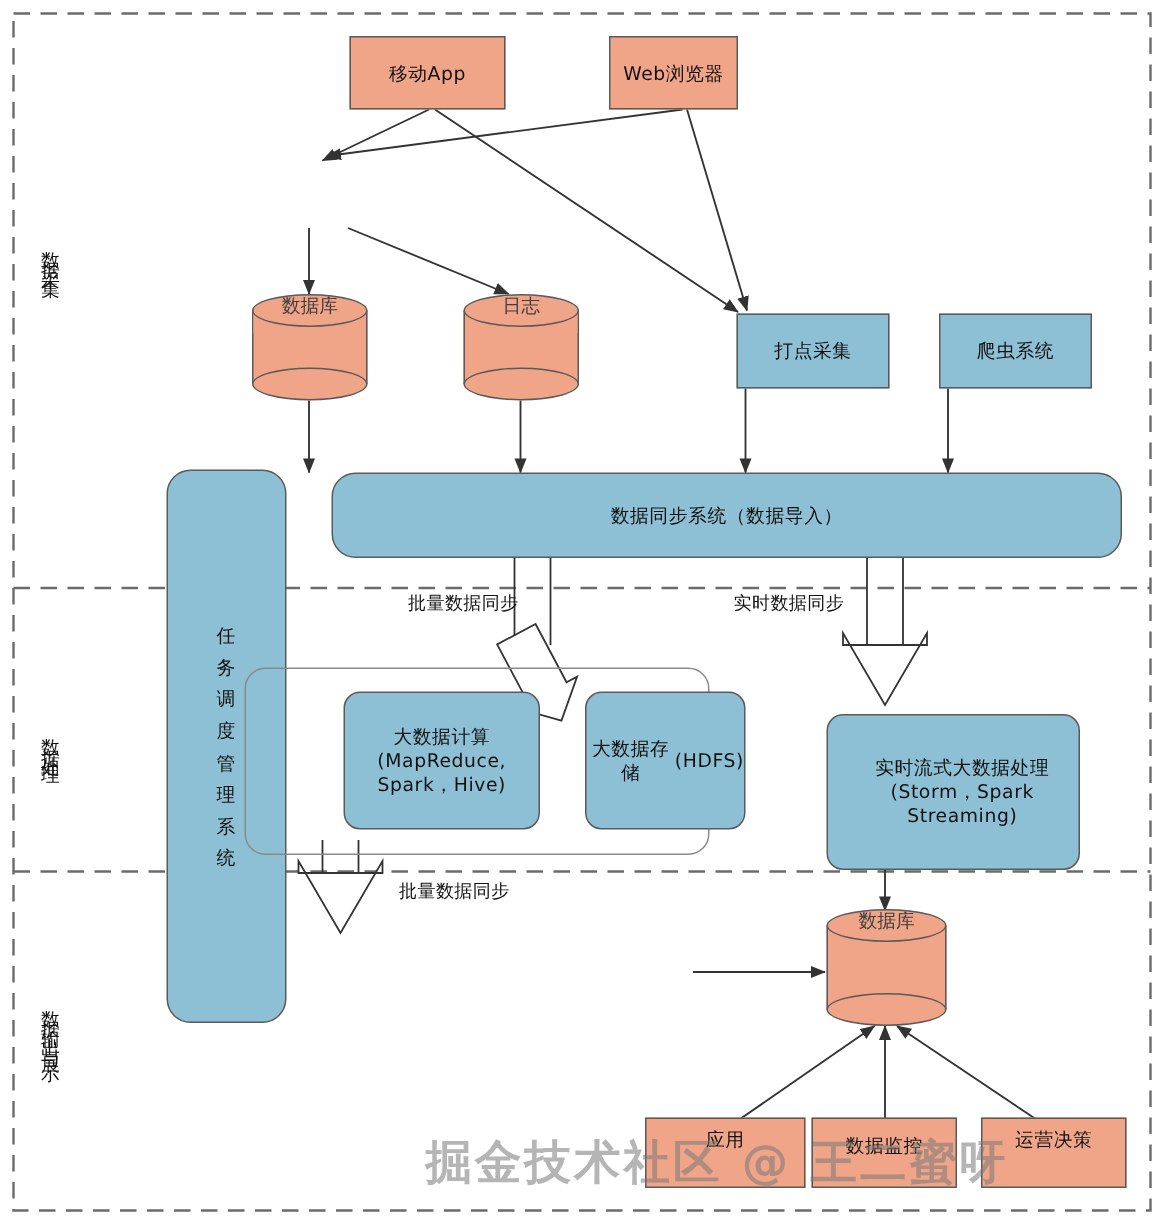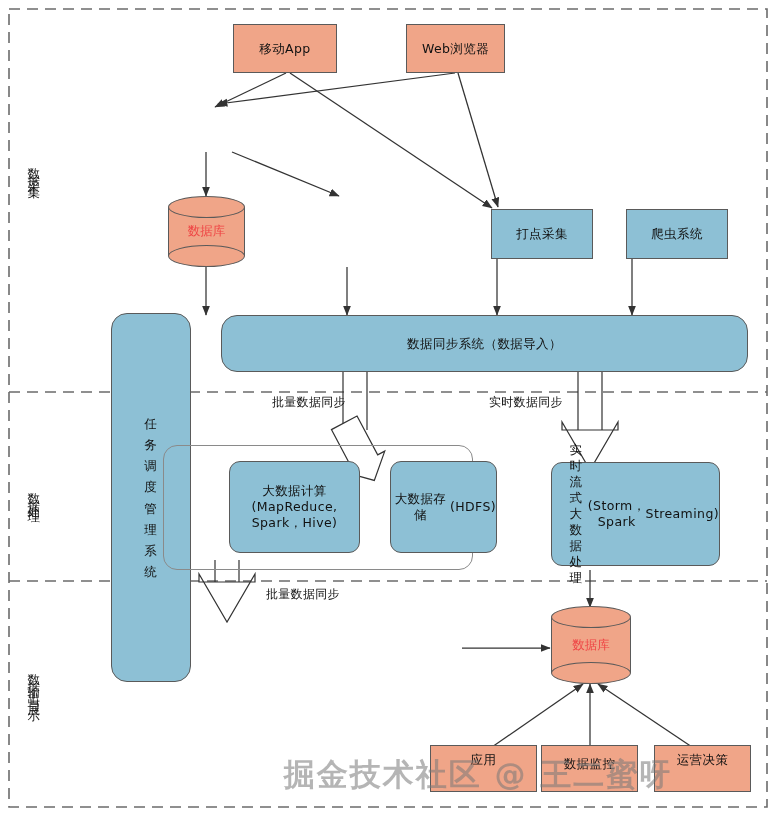--- a/index.html
+++ b/index.html
@@ -19,22 +19,22 @@
 
   
   .cyl{position:absolute;box-sizing:border-box;}
   .cyl .body{position:absolute;left:0;right:0;top:11px;bottom:11px;
              background:#f0a588;border-left:1.3px solid #5a5a5a;border-right:1.3px solid #5a5a5a;}
   .cyl .top{position:absolute;left:0;right:0;top:0;height:22px;background:#f0a588;
             border:1.3px solid #5a5a5a;border-radius:50%;box-sizing:border-box;}
   .cyl .bot{position:absolute;left:0;right:0;bottom:0;height:22px;background:#f0a588;
             border:1.3px solid #5a5a5a;border-radius:50%;box-sizing:border-box;}
   .cyl .cap{position:absolute;left:1px;right:1px;top:12px;height:14px;background:#f0a588;}
-  .cyl .lbl{position:absolute;left:0;right:0;top:0;bottom:0;display:flex;align-items:center;
-            justify-content:center;font-size:12.5px;color:#ef4444;z-index:3;}
+  .cyl .lbl{position:absolute;left:0;right:0;top:0;bottom:0;display:flex;align-items:flex-start;
+            justify-content:center;font-size:12.5px;color:#404040;z-index:3;}
   .vstack{position:absolute;display:flex;flex-direction:column;align-items:center;
           justify-content:center;font-size:12.5px;color:#111;letter-spacing:1px;}
   .vstack span{display:block;line-height:1.7;}
 
   .edgelabel{position:absolute;font-size:12px;color:#111;white-space:nowrap;letter-spacing:.3px;}
 
   .watermark{position:absolute;left:258px;top:752px;width:440px;height:46px;
              font-size:31px;color:rgba(120,120,120,.55);letter-spacing:2px;
              display:flex;align-items:center;justify-content:center;
              font-family:"DejaVu Sans","Liberation Sans",sans-serif;font-weight:600;}
@@ -101,35 +101,44 @@
     <span style="writing-mode:vertical-rl;text-orientation:upright;letter-spacing:6px;">数据处理</span>
   </div>
   <div class="vstack" style="left:16px;top:605px;width:36px;height:160px;">
     <span style="writing-mode:vertical-rl;text-orientation:upright;letter-spacing:6px;">数据输出与展示</span>
   </div>
 
   <div class="node rect orange" style="left:233px;top:24px;width:104px;height:49px;">
     <span>移动App</span>
   </div>
 
-  <div class="node rect orange" style="left:406px;top:24px;width:99px;height:49px;">
+  <div class="node rect orange" style="left:406px;top:24px;width:86px;height:49px;">
     <span>Web浏览器</span>
   </div>
 
 
   <div class="cyl" style="left:168px;top:196px;width:77px;height:71px;">
     <div class="body"></div>
     <div class="bot"></div>
     <div class="cap"></div>
     <div class="top"></div>
     <div class="lbl">
         <span>数据库</span>
       </div>
   </div>
 
+  <div class="cyl" style="left:309px;top:196px;width:77px;height:71px;">
+    <div class="body"></div>
+    <div class="bot"></div>
+    <div class="cap"></div>
+    <div class="top"></div>
+    <div class="lbl">
+        <span>日志</span>
+      </div>
+  </div>
 
   <div class="node rect blue" style="left:446px;top:209px;width:102px;height:50px;">
     <span>打点采集</span>
   </div>
 
   <div class="node rect blue" style="left:581px;top:209px;width:102px;height:50px;">
     <span>爬虫系统</span>
   </div>
 
   <div class="node blue round-lg" style="left:66px;top:313px;width:80px;height:369px;border:1.3px solid #5a5a5a;">
@@ -162,21 +171,21 @@
     <span>大数据计算</span>
     <span>(MapReduce,</span>
     <span>Spark，Hive)</span>
   </div>
 
   <div class="node blue round" style="left:345px;top:461px;width:107px;height:92px;border:1.3px solid #5a5a5a;flex-direction:row;">
     <span>大数据存储</span>
     <span>(HDFS)</span>
   </div>
 
-  <div class="node blue round" style="left:506px;top:462px;width:169px;height:104px;border:1.3px solid #5a5a5a;flex-direction:row;padding-left:12px;">
+  <div class="node blue round" style="left:506px;top:476px;width:169px;height:104px;border:1.3px solid #5a5a5a;flex-direction:column;padding-left:12px;">
     <span>实时流式大数据处理</span>
     <span>(Storm，Spark</span>
     <span>Streaming)</span>
   </div>
 
   <div class="edgelabel" style="left:266px;top:586px;">
     <span>批量数据同步</span>
   </div>
 
 

